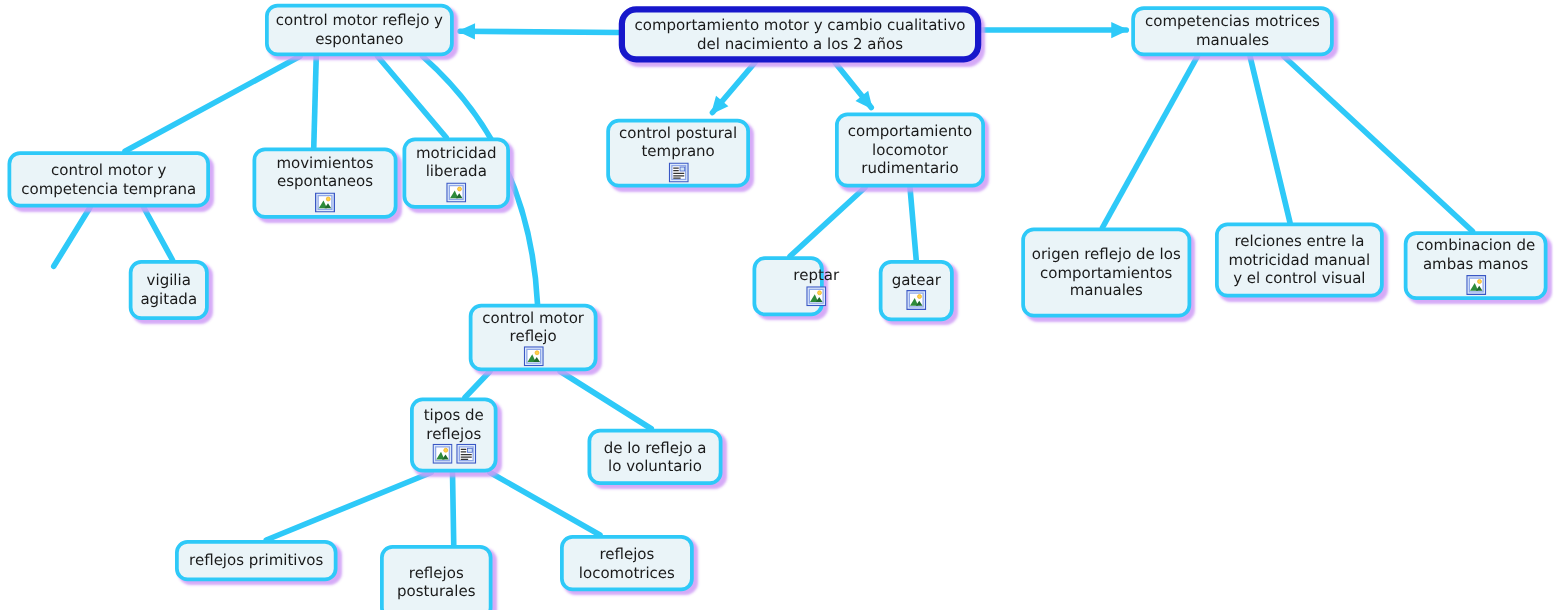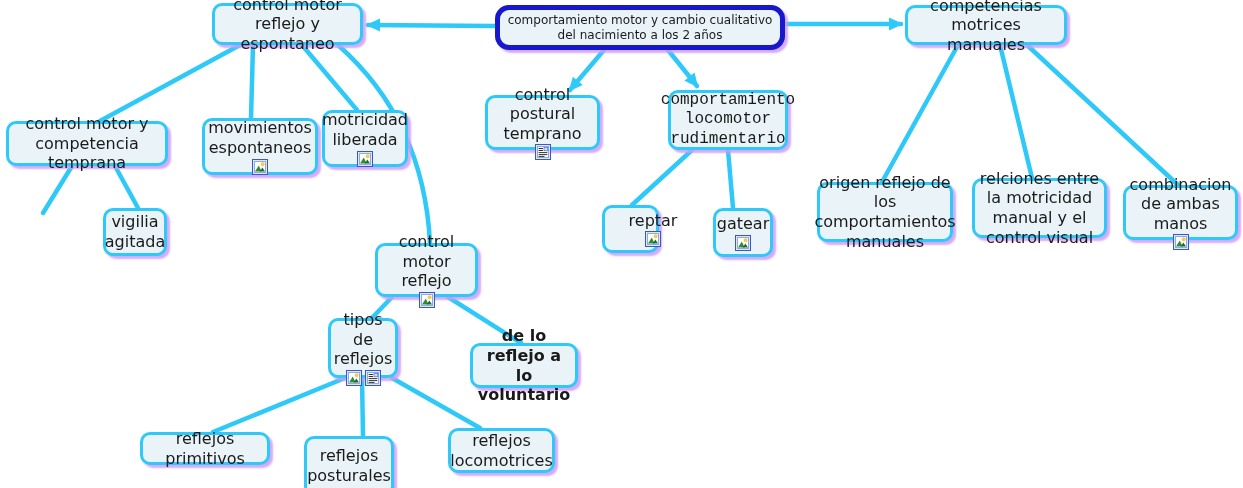--- a/index.html
+++ b/index.html
@@ -5,21 +5,21 @@
   html,body{margin:0;padding:0;background:#ffffff;}
   body{font-family:"DejaVu Sans","Liberation Sans",sans-serif;}
   #stage{position:relative;width:1243px;height:488px;overflow:hidden;background:#ffffff;
          --line:#2ec9f8; --fill:#eaf4f8; --shadow:rgba(206,155,246,.85); --rootborder:#1717cb; --text:#1a1a1a;}
   #edge-layer{position:absolute;left:0;top:0;z-index:0;}
   .edge{fill:none;stroke:var(--line);stroke-width:4.5;stroke-linecap:round;}
   .node{position:absolute;z-index:1;box-sizing:border-box;background:var(--fill);
         border:3px solid var(--line);border-radius:10px;
         box-shadow:3px 3px 2px var(--shadow);
         display:flex;flex-direction:column;align-items:center;justify-content:center;
-        text-align:center;font-size:16px;line-height:1.22;color:var(--text);padding:2px 3px;cursor:default;}
+        text-align:center;font-size:12px;line-height:1.22;color:var(--text);padding:2px 3px;cursor:default;}
   .node.root{border:5px solid var(--rootborder);border-radius:14px;font-size:12px;}
   .label{display:block;}
   .icons{display:flex;gap:3px;margin-top:1px;flex:0 0 auto;}
   .res-icon{display:inline-flex;width:16px;height:16px;align-items:center;justify-content:center;cursor:pointer;}
   .res-icon svg{display:block;}
 </style>
 </head>
 <body>
 
 <div id="stage" style="--line: #2ec9f8; --fill: #eaf4f8; --rootborder: #1717cb; --text: #1a1a1a;">
@@ -71,21 +71,21 @@
               <line x1="3.6" y1="4.5" x2="8" y2="4.5"></line>
               <line x1="3.6" y1="6.5" x2="8" y2="6.5"></line>
               <line x1="3.6" y1="8.6" x2="12.4" y2="8.6"></line>
               <line x1="3.6" y1="10.6" x2="12.4" y2="10.6"></line>
               <line x1="3.6" y1="12.4" x2="9.5" y2="12.4"></line>
             </g>
           </svg>
         </span>
       </span>
     </div>
-    <div class="node" style="left: 668px; top: 90px; width: 120px; height: 60px; font-family: Liberation Mono, monospace;">
+    <div class="node" style="left: 668px; top: 90px; width: 120px; height: 60px;">
       <span class="label">comportamiento locomotor rudimentario</span>
     </div>
     <div class="node" style="left: 6px; top: 121px; width: 162px; height: 45px;">
       <span class="label">control motor y competencia temprana</span>
     </div>
     <div class="node" style="left: 202px; top: 118px; width: 116px; height: 57px;">
       <span class="label">movimientos espontaneos</span>
       <span class="icons">
         <span class="res-icon">
           <svg width="16" height="16" viewBox="0 0 16 16">
@@ -150,21 +150,21 @@
               <line x1="3.6" y1="4.5" x2="8" y2="4.5"></line>
               <line x1="3.6" y1="6.5" x2="8" y2="6.5"></line>
               <line x1="3.6" y1="8.6" x2="12.4" y2="8.6"></line>
               <line x1="3.6" y1="10.6" x2="12.4" y2="10.6"></line>
               <line x1="3.6" y1="12.4" x2="9.5" y2="12.4"></line>
             </g>
           </svg>
         </span>
       </span>
     </div>
-    <div class="node" style="left: 470px; top: 343px; width: 108px; height: 45px; font-weight: bold;">
+    <div class="node" style="left: 470px; top: 343px; width: 108px; height: 45px;">
       <span class="label">de lo reflejo a lo voluntario</span>
     </div>
     <div class="node" style="left: 140px; top: 432px; width: 130px; height: 33px;">
       <span class="label">reflejos primitivos</span>
     </div>
     <div class="node" style="left: 304px; top: 436px; width: 90px; height: 60px;">
       <span class="label">reflejos posturales</span>
     </div>
     <div class="node" style="left: 448px; top: 428px; width: 107px; height: 45px;">
       <span class="label">reflejos locomotrices</span>
@@ -176,35 +176,35 @@
           <svg width="16" height="16" viewBox="0 0 16 16">
             <rect x="0.5" y="0.5" width="15" height="15" fill="#dce9fb" stroke="#3a57c4"></rect>
             <rect x="2.5" y="2.5" width="11" height="11" fill="#ffffff" stroke="#8fa8e8" stroke-width="1"></rect>
             <circle cx="10.6" cy="5.2" r="1.6" fill="#ffd24a" stroke="#e8a718" stroke-width="0.5"></circle>
             <polygon points="3,12.5 6.8,6.4 9.6,12.5" fill="#2e8b3a"></polygon>
             <polygon points="7.6,12.5 10.4,8.6 13,12.5" fill="#1f6b2d"></polygon>
           </svg>
         </span>
       </span>
     </div>
-    <div class="node" style="left: 703px; top: 208px; width: 60px; height: 49px; margin-left: 10px;">
+    <div class="node" style="left: 703px; top: 208px; width: 60px; height: 49px;">
       <span class="label">gatear</span>
       <span class="icons">
         <span class="res-icon">
           <svg width="16" height="16" viewBox="0 0 16 16">
             <rect x="0.5" y="0.5" width="15" height="15" fill="#dce9fb" stroke="#3a57c4"></rect>
             <rect x="2.5" y="2.5" width="11" height="11" fill="#ffffff" stroke="#8fa8e8" stroke-width="1"></rect>
             <circle cx="10.6" cy="5.2" r="1.6" fill="#ffd24a" stroke="#e8a718" stroke-width="0.5"></circle>
             <polygon points="3,12.5 6.8,6.4 9.6,12.5" fill="#2e8b3a"></polygon>
             <polygon points="7.6,12.5 10.4,8.6 13,12.5" fill="#1f6b2d"></polygon>
           </svg>
         </span>
       </span>
     </div>
-    <div class="node" style="left: 817px; top: 182px; width: 136px; height: 60px;">
+    <div class="node" style="left: 817px; top: 182px; width: 136px; height: 72px;">
       <span class="label">origen reflejo de los comportamientos manuales</span>
     </div>
     <div class="node" style="left: 972px; top: 178px; width: 135px; height: 60px;">
       <span class="label">relciones entre la motricidad manual y el control visual</span>
     </div>
     <div class="node" style="left: 1123px; top: 185px; width: 115px; height: 55px;">
       <span class="label">combinacion de ambas manos</span>
       <span class="icons">
         <span class="res-icon">
           <svg width="16" height="16" viewBox="0 0 16 16">

